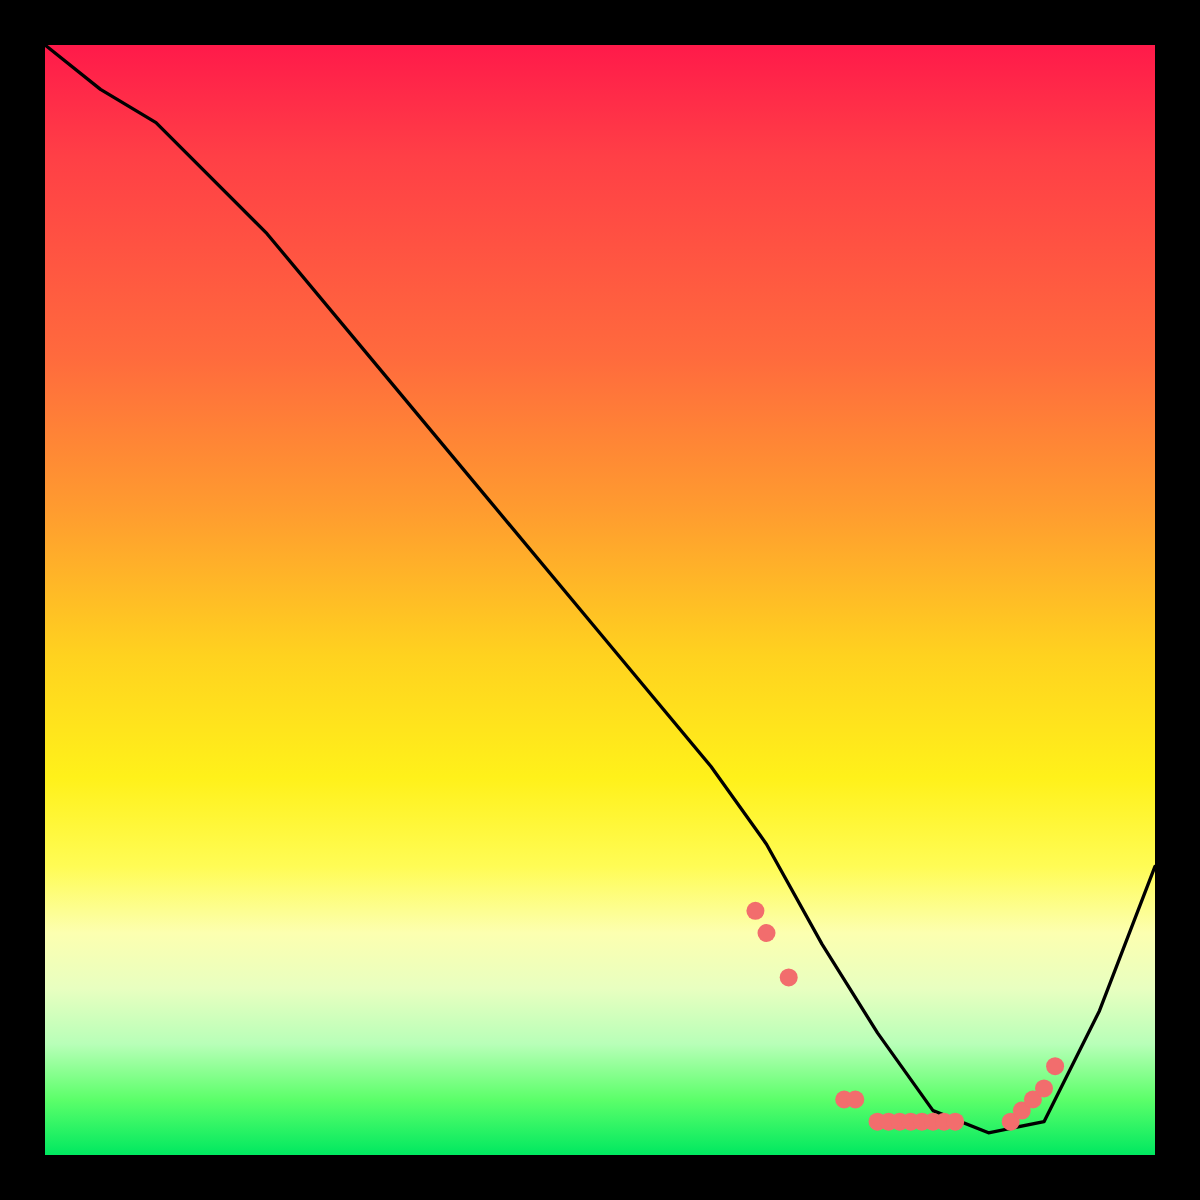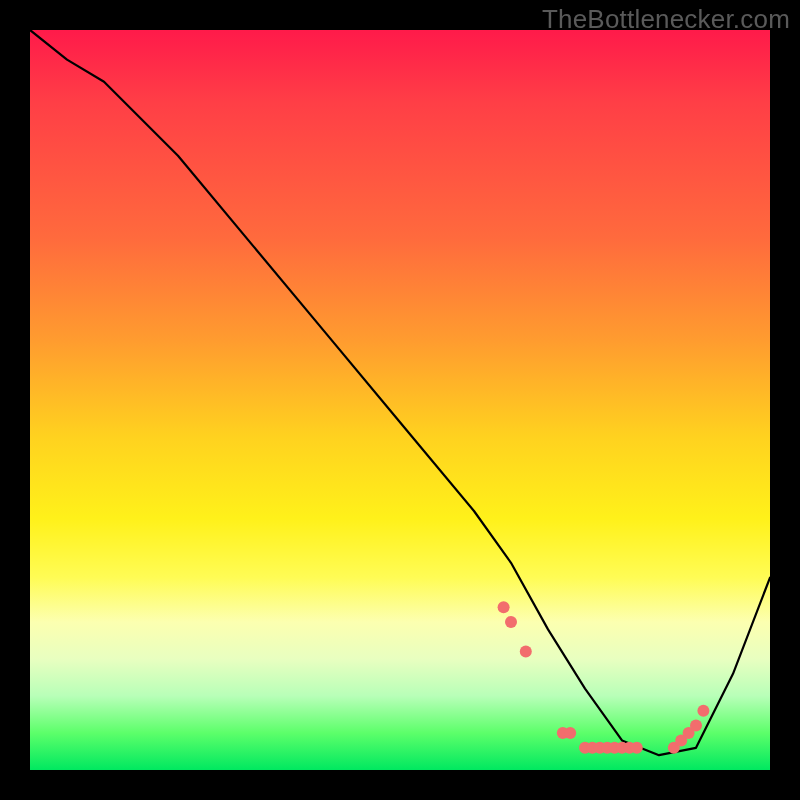--- a/index.html
+++ b/index.html
@@ -59,21 +59,20 @@
     position: absolute;
     inset: 0;
     width: 100%;
     height: 100%;
   }
 </style>
 </head>
 <body>
 
 <div class="frame">
-  <div class="watermark">TheBottlenecker.com</div>
 
   <div class="plot-area">
     <div class="gradient"></div>
     <svg class="overlay" viewBox="0 0 740 740" preserveAspectRatio="none">
       <path id="curve-path" fill="none" stroke="#000" stroke-width="2.2" stroke-linejoin="round" stroke-linecap="round" d="M0.0 0.0 L37.0 29.6 L74.0 51.8 L148.0 125.8 L222.0 214.6 L296.0 303.4 L370.0 392.2 L444.0 481.0 L481.0 532.8 L518.0 599.4 L555.0 658.6 L592.0 710.4 L629.0 725.2 L666.0 717.8 L703.0 643.8 L740.0 547.6"></path>
       <g id="markers-group">
           <circle cx="473.6" cy="577.2" r="6" fill="#f26d6d"></circle>
           <circle cx="481.0" cy="592.0" r="6" fill="#f26d6d"></circle>
           <circle cx="495.8" cy="621.6" r="6" fill="#f26d6d"></circle>
           <circle cx="532.8" cy="703.0" r="6" fill="#f26d6d"></circle>

